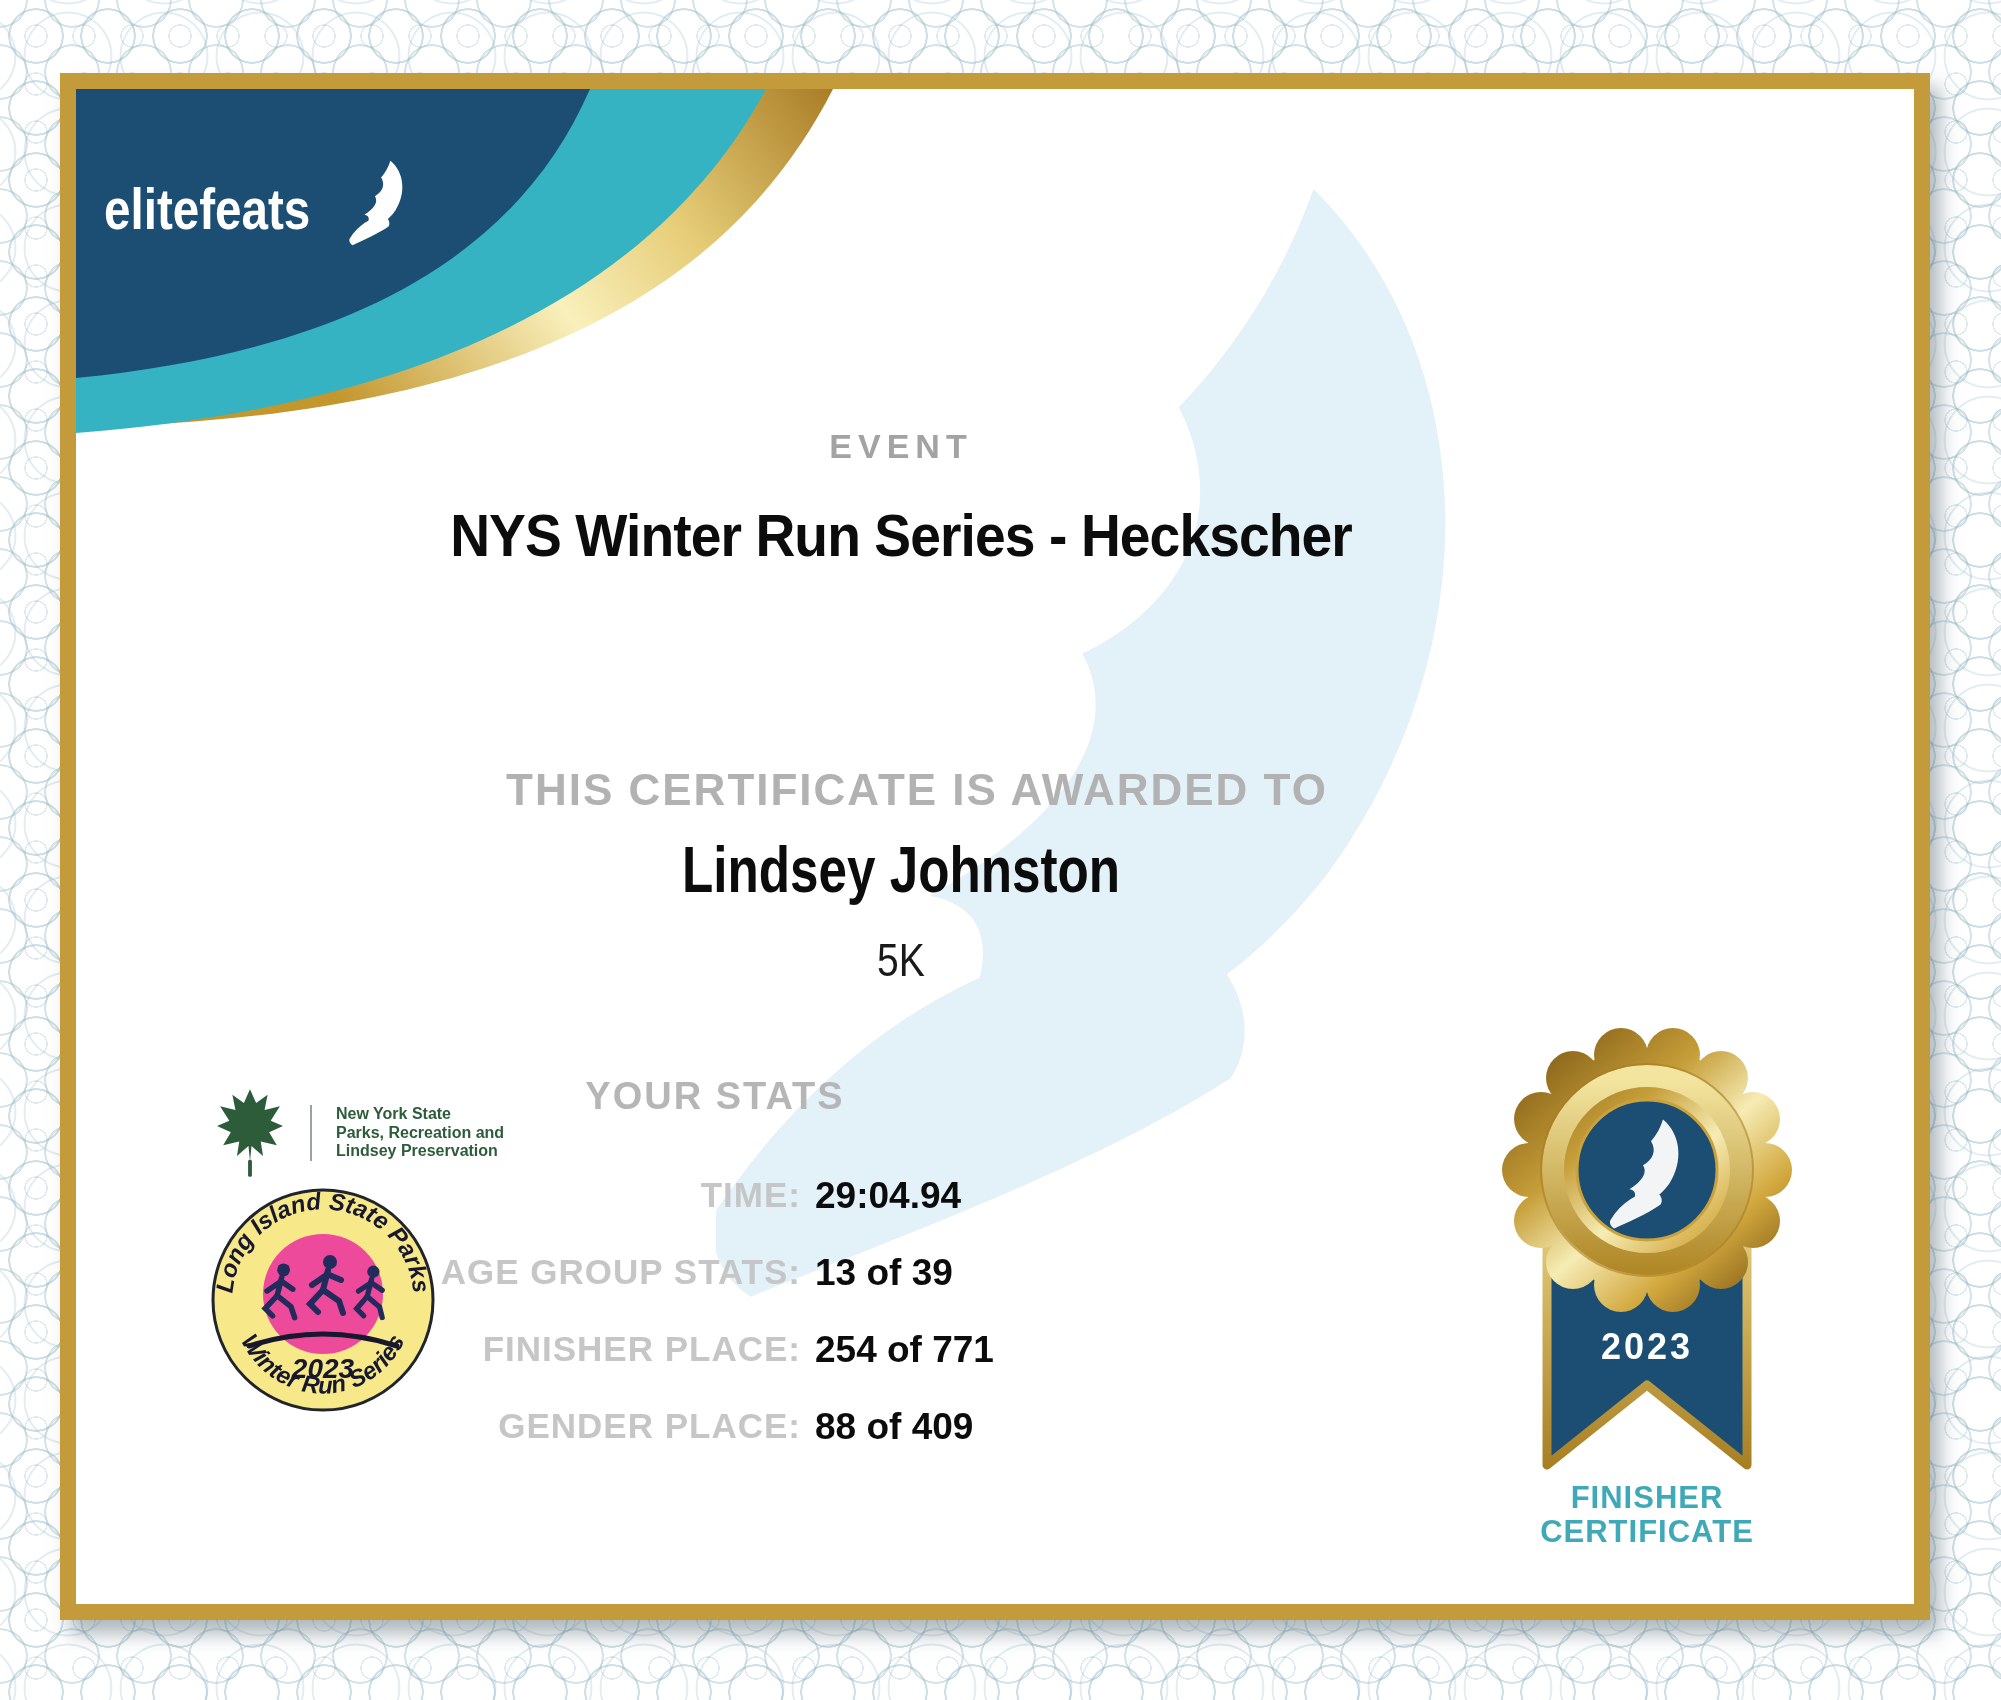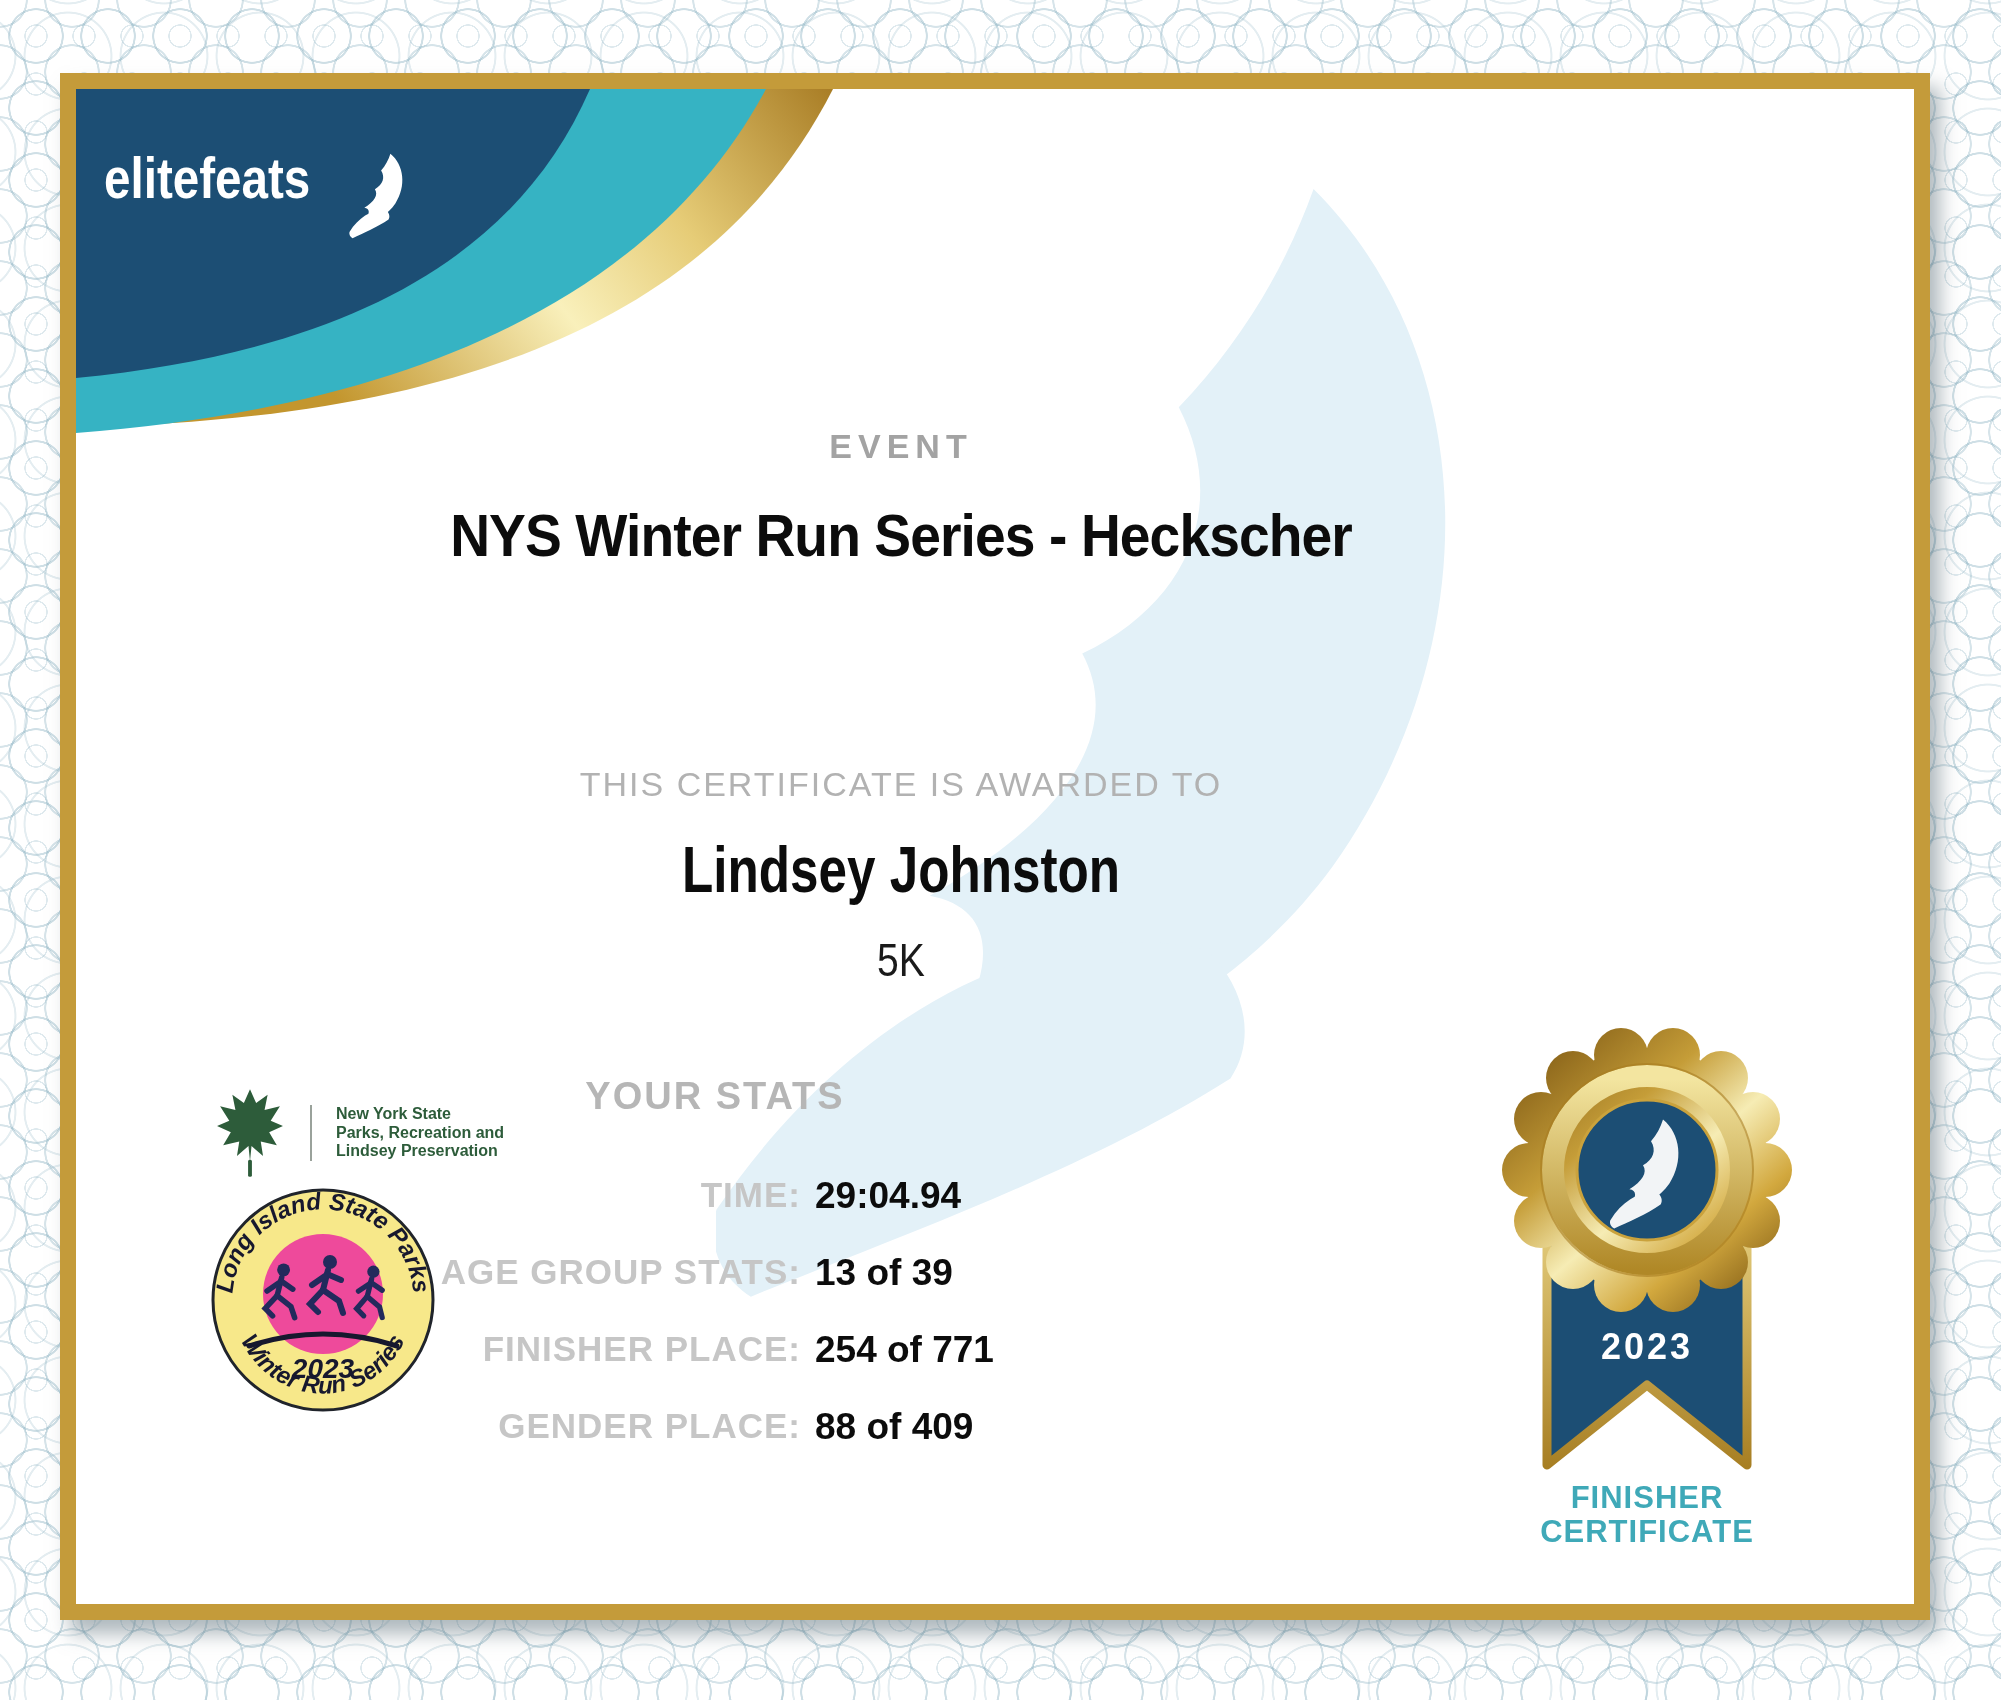--- a/index.html
+++ b/index.html
@@ -17,33 +17,33 @@
     background-position:0 0,36px 36px,12px 12px,20px 8px;
   }
   .certificate{
     position:absolute;left:60px;top:73px;width:1838px;height:1515px;
     border:16px solid #c49b3a;background:#ffffff;
     box-shadow:10px 14px 18px rgba(96,115,125,.5), inset 0 0 0 2px #ffffff;
   }
   .content{position:relative;width:100%;height:100%;overflow:hidden;}
   svg.watermark{position:absolute;left:640px;top:70px;width:800px;height:1180px;z-index:1;}
   svg.header-swoosh{position:absolute;left:0;top:0;z-index:2;}
-  .logo{position:absolute;left:28px;top:60px;z-index:3;display:flex;align-items:flex-start;}
+  .logo{position:absolute;left:28px;top:67px;z-index:3;display:flex;align-items:center;}
   .logo-text{
     color:#fff;font-size:58px;font-weight:700;letter-spacing:0px;
     transform:scaleX(.82);transform-origin:left top;line-height:1;
   }
   .logo-foot{width:62px;height:118px;margin-left:-8px;margin-top:-12px;}
   .centercol{position:absolute;left:0;top:0;width:1650px;text-align:center;z-index:3;}
   .event-label{position:absolute;top:338px;width:100%;font-size:34px;font-weight:700;
     letter-spacing:6px;color:#a3a3a3;}
   .event-title{position:absolute;top:412px;width:100%;font-size:60px;font-weight:700;color:#0c0c0c;
     transform:scaleX(.92);transform-origin:center top;letter-spacing:-1px;}
-  .award-intro{position:absolute;top:676px;width:100%;font-size:34px;font-weight:400;
-    letter-spacing:2px;color:#b2b2b2;}
+  .award-intro{position:absolute;top:676px;width:100%;font-size:44px;font-weight:700;
+    letter-spacing:2px;color:#b2b2b2;margin-left:16px;}
   .award-name{position:absolute;top:744px;width:100%;font-size:64px;font-weight:700;color:#0c0c0c;
     transform:scaleX(.80);transform-origin:center top;}
   .award-distance{position:absolute;top:844px;width:100%;font-size:46px;font-weight:400;color:#1a1a1a;
     transform:scaleX(.85);transform-origin:center top;}
   .stats-heading{position:absolute;left:0;top:986px;width:1278px;text-align:center;z-index:3;
     font-size:38px;font-weight:700;letter-spacing:2px;color:#b6b6b6;}
   .stats{position:absolute;left:0;top:1086px;width:1650px;z-index:3;}
   .stats-row{display:flex;align-items:flex-start;height:48px;margin-bottom:29px;}
   .stats-label{flex:0 0 725px;text-align:right;font-size:35px;font-weight:700;
     letter-spacing:1px;color:#c6c6c6;}

